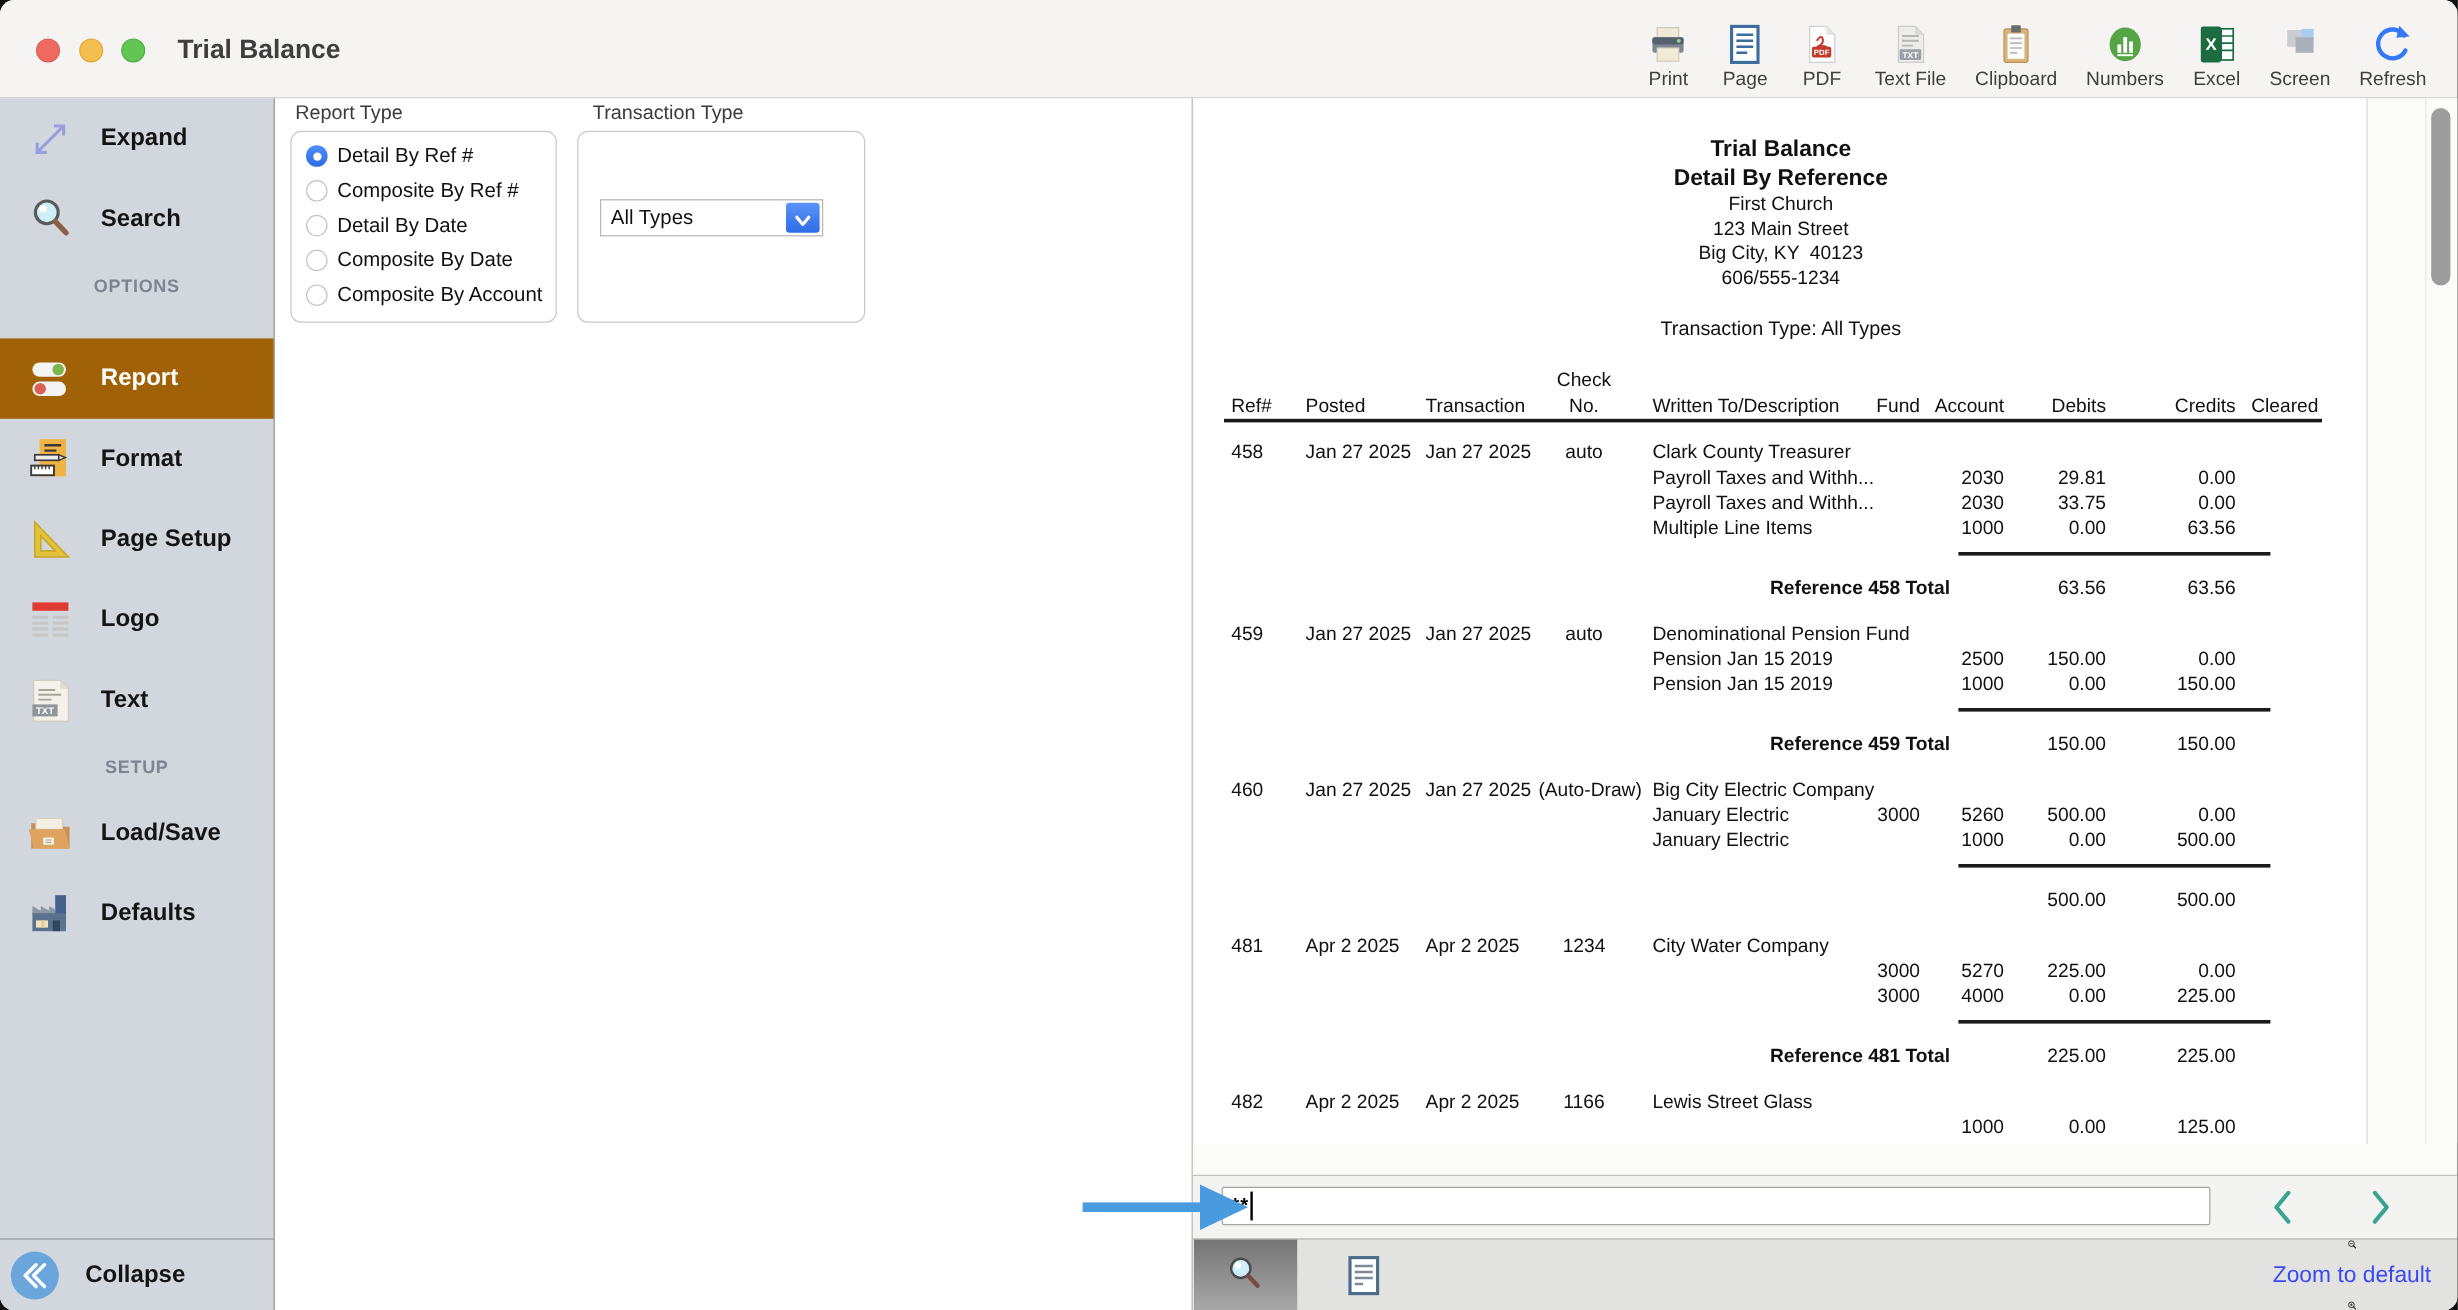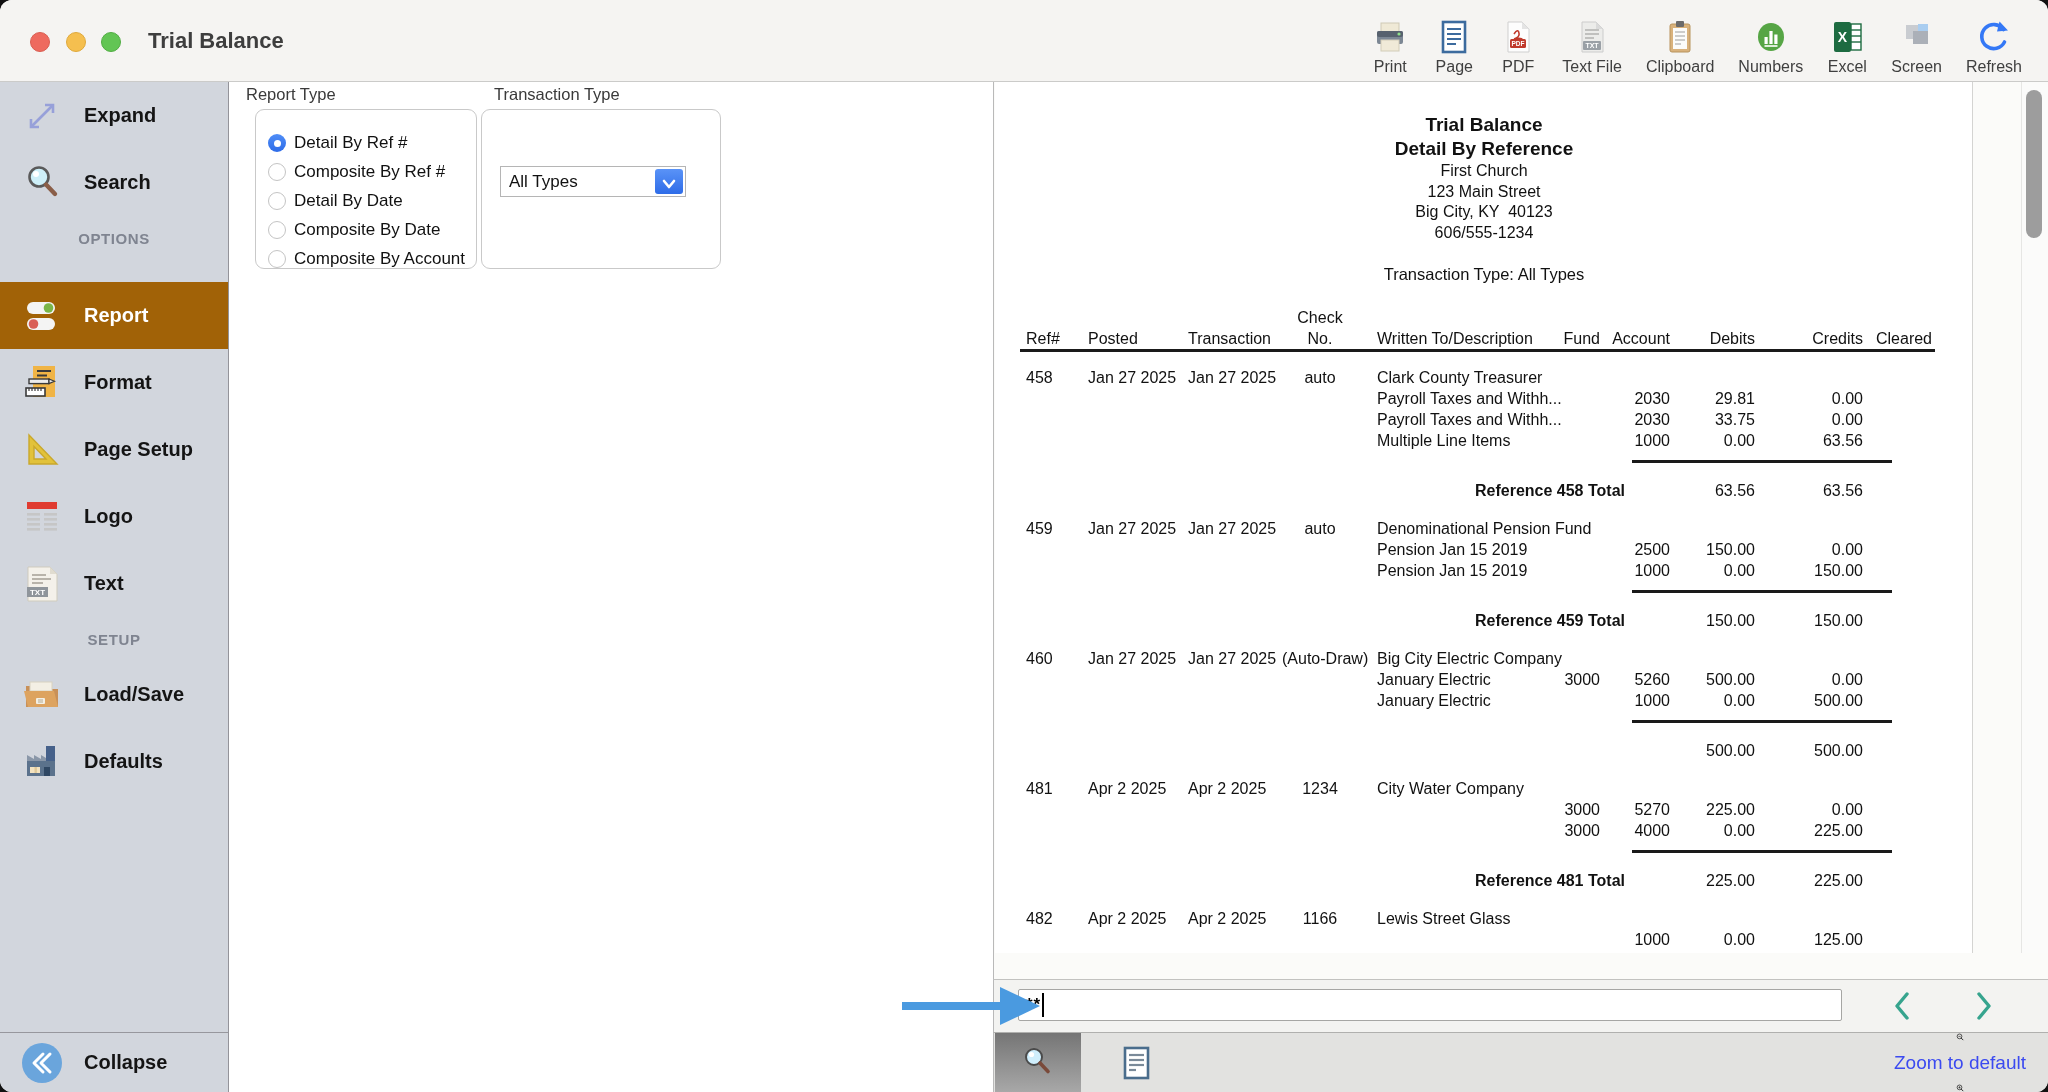--- a/index.html
+++ b/index.html
@@ -18,21 +18,21 @@
   .tb-label{font-size:16px;color:#3f3f3f;margin-top:1px;white-space:nowrap;}
   
   .sidebar{position:absolute;left:0;top:82px;bottom:0;width:229px;background:#d2d6dd;border-right:1px solid #94949a;box-sizing:border-box;}
   .side-item{height:67px;display:flex;align-items:center;padding-left:21px;cursor:default;}
   .side-item.selected{background:#a16207;margin-top:22px;}
   .side-item.selected .side-label{color:#fff;}
   .side-icon{width:42px;height:42px;margin-right:21px;flex:none;}
   .side-icon svg{width:42px;height:42px;display:block;}
   .side-label{font-size:20px;font-weight:bold;color:#141414;white-space:nowrap;}
   .side-header{height:44px;display:flex;align-items:center;justify-content:center;font-size:15px;font-weight:bold;color:#7f8490;letter-spacing:0.6px;}
-  .collapse-row{position:absolute;left:0;right:0;bottom:0;height:60px;border-top:1px solid #97979d;display:flex;align-items:center;padding-left:21px;box-sizing:border-box;}
+  .collapse-row{position:absolute;left:0;right:0;bottom:0;height:60px;border-top:1px solid #97979d;display:flex;align-items:center;padding-left:8px;box-sizing:border-box;}
   
   .controls{position:absolute;left:230px;top:82px;width:763px;bottom:0;background:#fff;}
   .panel-label{position:absolute;font-size:16.5px;color:#3a3a3a;}
   .gbox{position:absolute;border:1px solid #c9c9c9;border-radius:9px;background:#fff;box-sizing:border-box;}
   .radio-row{height:28.8px;display:flex;align-items:center;padding-left:12px;}
   .radio-dot{width:18px;height:18px;border-radius:50%;box-sizing:border-box;background:#fff;border:1px solid #c4c4c4;flex:none;}
   .radio-dot.sel{border:none;background:linear-gradient(#4f8df7,#2e6ce8);position:relative;}
   .radio-dot.sel::after{content:"";position:absolute;left:5.5px;top:5.5px;width:7px;height:7px;border-radius:50%;background:#fff;}
   .radio-label{font-size:17px;color:#111;margin-left:8px;white-space:nowrap;}
   .dropdown{position:absolute;left:18px;top:56px;width:186px;height:31px;border:1px solid #b5b5b5;background:#fff;box-sizing:border-box;}
@@ -331,21 +331,21 @@
             <polyline points="22,12 13,21 22,30" fill="none" stroke="#fff" stroke-width="3" stroke-linecap="round" stroke-linejoin="round"></polyline>
             <polyline points="29,12 20,21 29,30" fill="none" stroke="#fff" stroke-width="3" stroke-linecap="round" stroke-linejoin="round"></polyline>
           </svg>
       </span>
       <span class="side-label">Collapse</span>
     </div>
   </div>
 
   <div class="controls">
     <div class="panel-label" style="left:16px;top:3px;">Report Type</div>
-    <div class="gbox" style="left:25px;top:27px;width:222px;height:160px;padding-top:19px;" id="radio-group">
+    <div class="gbox" style="left:12px;top:27px;width:222px;height:160px;padding-top:6px;" id="radio-group">
         <div class="radio-row">
           <span class="radio-dot sel"></span>
           <span class="radio-label">Detail By Ref #</span>
         </div>
         <div class="radio-row">
           <span class="radio-dot"></span>
           <span class="radio-label">Composite By Ref #</span>
         </div>
         <div class="radio-row">
           <span class="radio-dot"></span>

